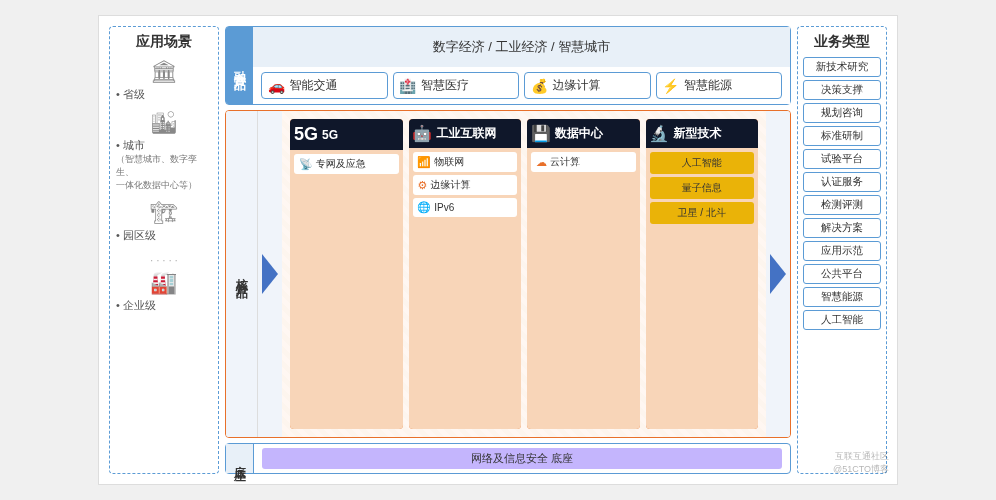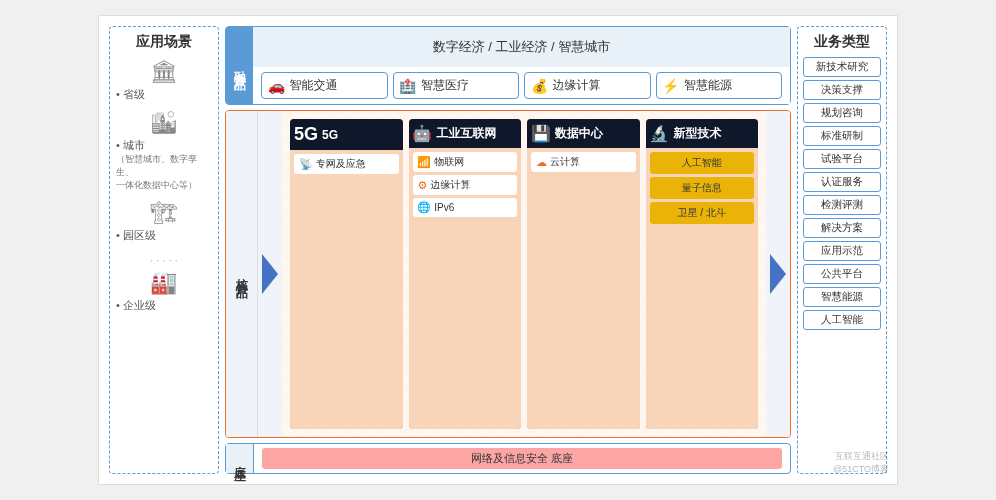--- a/index.html
+++ b/index.html
@@ -228,21 +228,21 @@
     }
     .bottom-content {
       flex: 1;
       display: flex;
       flex-direction: column;
       gap: 3px;
       padding: 4px 8px;
       justify-content: center;
     }
     .bottom-item {
-      background: #fca5a5;
+      background: #c4b5fd;
       border-radius: 3px;
       padding: 3px 8px;
       font-size: 11px;
       color: #333;
       text-align: center;
     }
 
     
     .right-panel {
       width: 90px;

